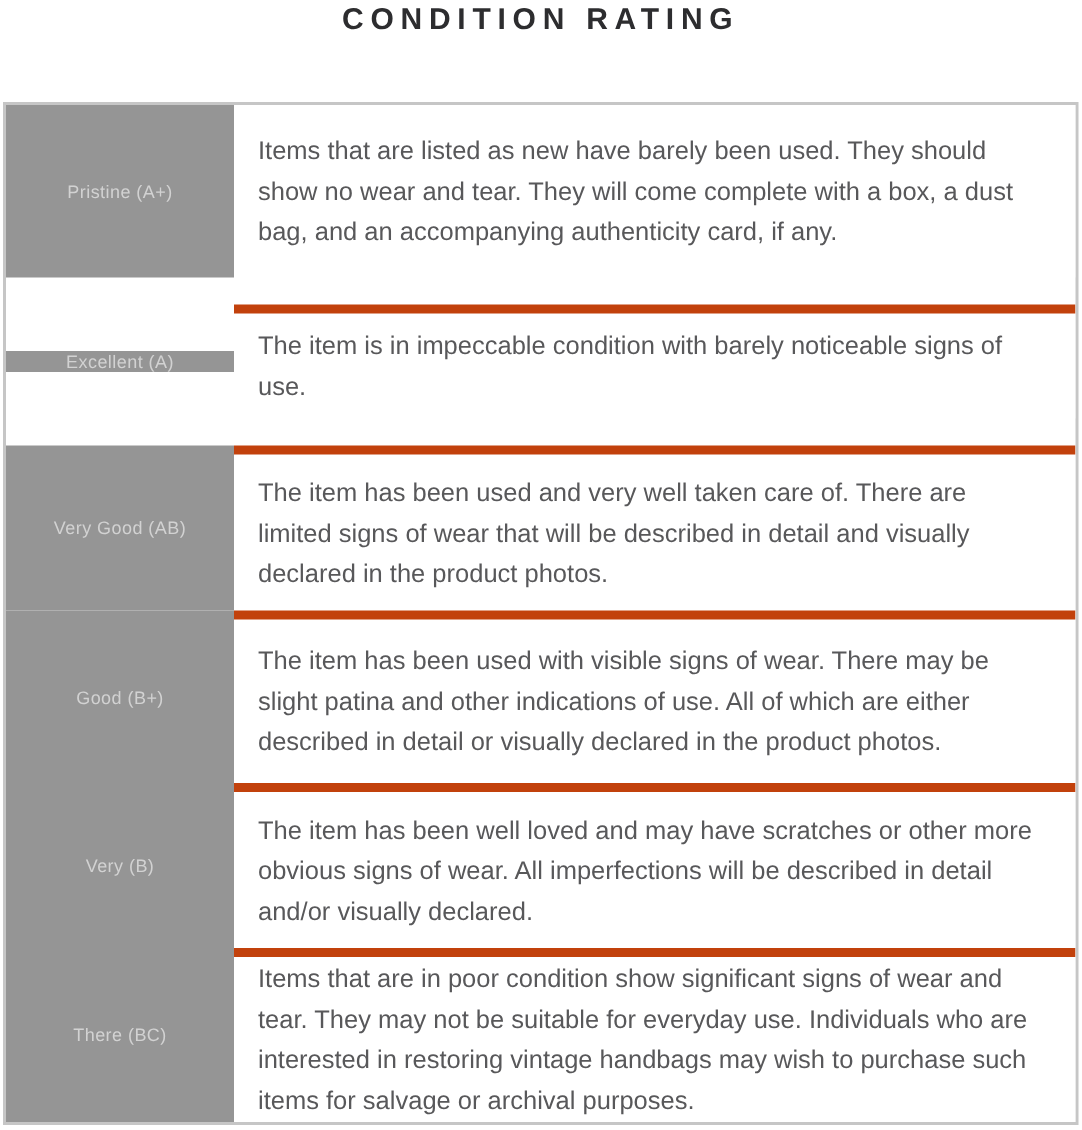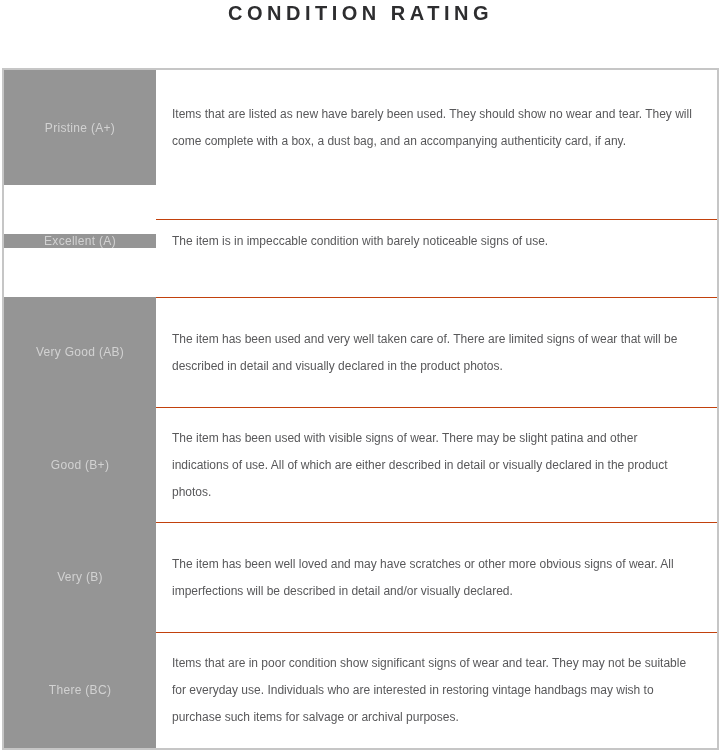--- a/index.html
+++ b/index.html
@@ -53,25 +53,25 @@
     text-align: center;
     letter-spacing: 0.3px;
   }
   .desc-cell {
     flex: 1;
     background: #ffffff;
     display: flex;
     align-items: center;
     padding: 8px 22px 8px 16px;
     color: #58585a;
-    font-size: 12px;
+    font-size: 17px;
     line-height: 27px;
   }
   .row + .row .desc-cell {
-    border-top: 1px solid #c2410c;
+    border-top: 6px solid #c2410c;
   }
 </style>
 </head>
 <body>
 
 <div class="page-title">CONDITION RATING</div>
 
 <div class="rating-table">
 
   <div class="row">

